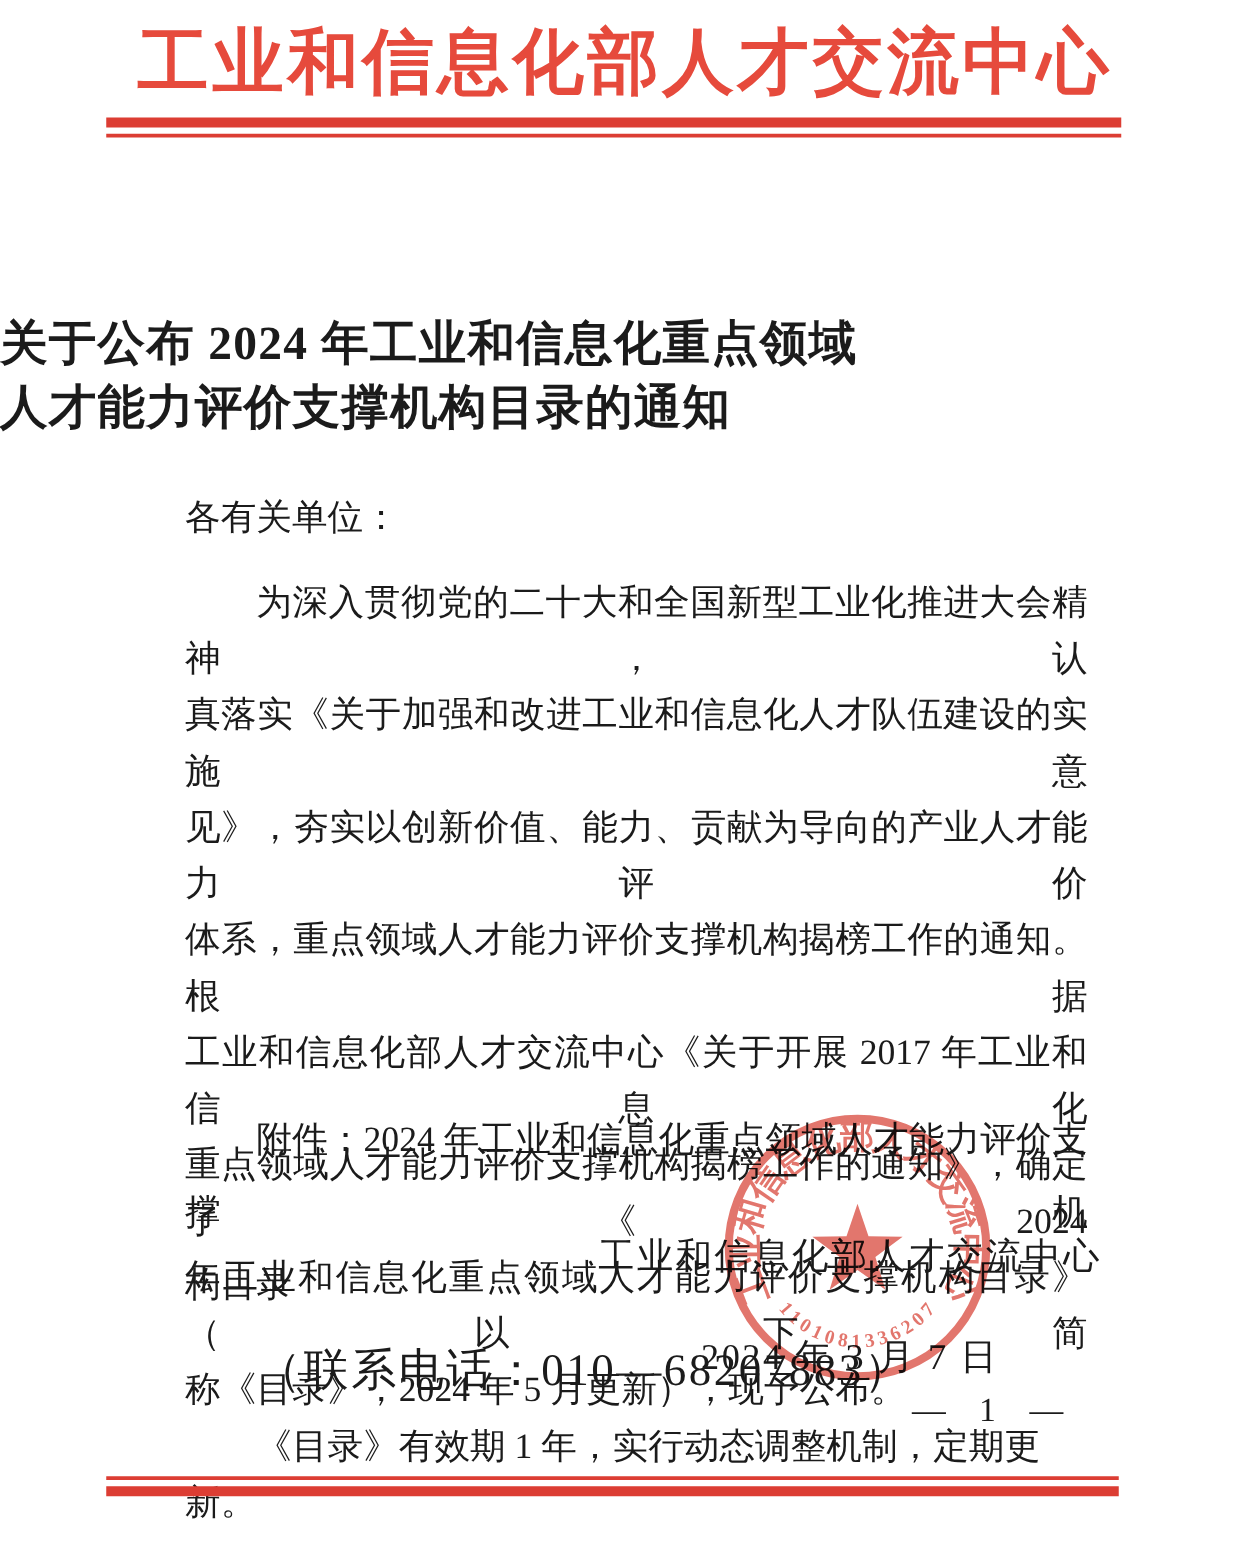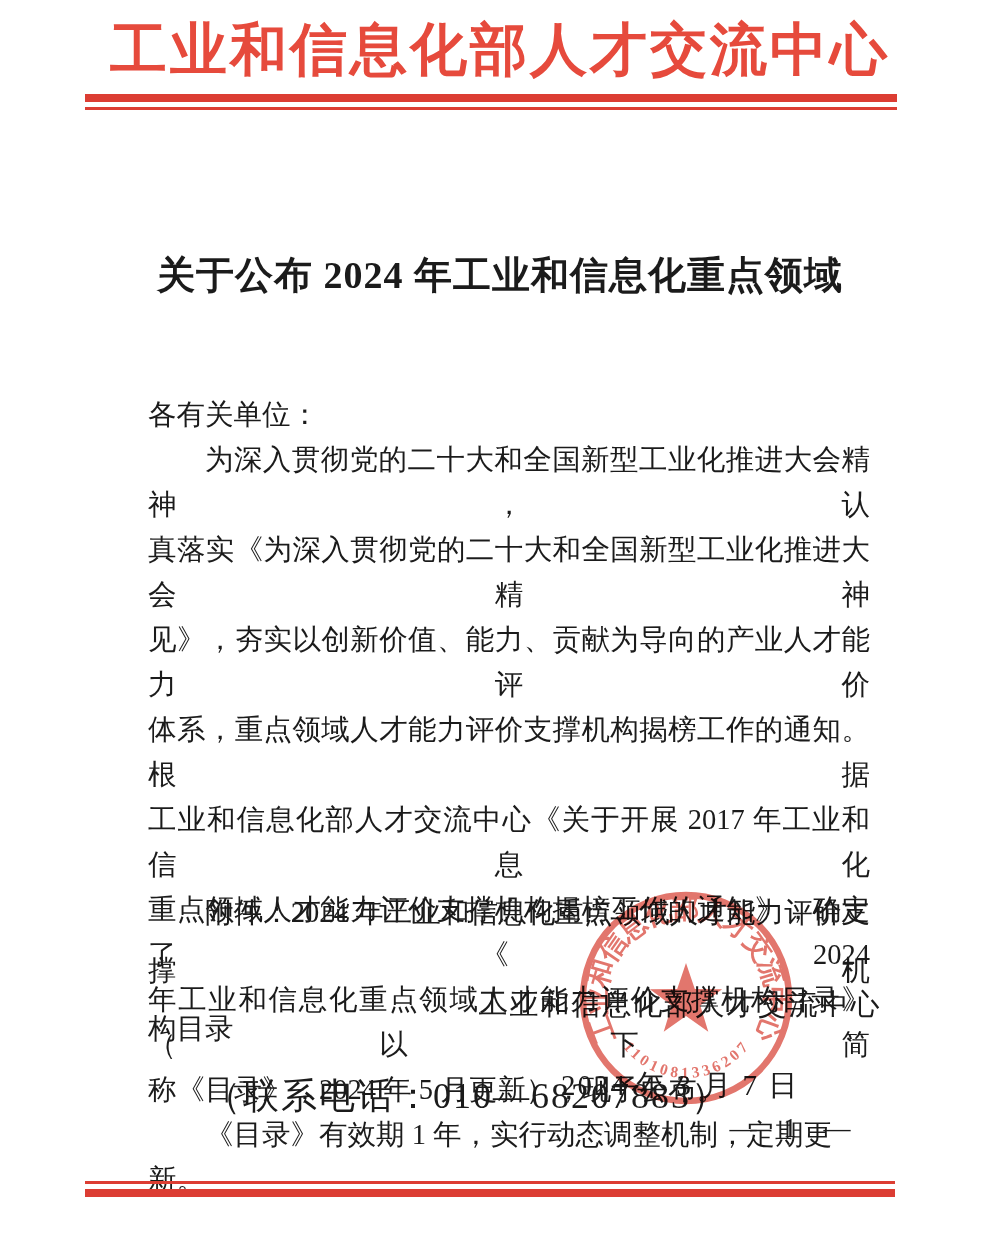--- a/index.html
+++ b/index.html
@@ -30,29 +30,28 @@
   .rule-top-thick{top:94px;height:8px;}
   .rule-top-thin{top:107px;height:3px;}
   .rule-bottom-thin{top:1181px;height:3px;width:810px;}
   .rule-bottom-thick{top:1189px;height:8px;width:810px;}
   .doc-number{
     position:absolute;top:172px;right:158px;
     font-size:29px;letter-spacing:1px;
   }
   .notice-title{
     position:absolute;top:250px;left:0;right:0;
-    text-align:center;
     font-size:38px;font-weight:700;
     line-height:51px;letter-spacing:1px;
   }
   .body-block{
     position:absolute;top:392px;left:148px;width:722px;
     font-size:28.5px;line-height:45px;
   }
-  .salutation{margin-bottom:0;}
+  .salutation{margin-bottom:23px;}
   .indent{text-indent:2em;}
   .jfull{text-align:justify;text-align-last:justify;}
   .attachment-block{
     position:absolute;top:884px;left:148px;width:722px;
     font-size:28.5px;line-height:58px;
   }
   .signature-org{
     position:absolute;top:985px;left:360px;width:640px;
     text-align:center;font-size:29px;letter-spacing:2px;
   }
@@ -81,26 +80,27 @@
 <div class="page">
 
   <div class="letterhead">工业和信息化部人才交流中心</div>
 
   <div class="rule rule-top-thick"></div>
   <div class="rule rule-top-thin"></div>
 
 
   <div class="notice-title">
     <div>关于公布 2024 年工业和信息化重点领域</div>
+    <div>人才能力评价支撑机构目录的通知</div>
   </div>
 
   <div class="body-block">
     <div class="salutation">各有关单位：</div>
     <div class="indent jfull">为深入贯彻党的二十大和全国新型工业化推进大会精神，认</div>
-    <div class="jfull">真落实《为深入贯彻党的二十大和全国新型工业化推进大会精神</div>
+    <div class="jfull">真落实《关于加强和改进工业和信息化人才队伍建设的实施意</div>
     <div class="jfull">见》，夯实以创新价值、能力、贡献为导向的产业人才能力评价</div>
     <div class="jfull">体系，重点领域人才能力评价支撑机构揭榜工作的通知。根据</div>
     <div class="jfull">工业和信息化部人才交流中心《关于开展 2017 年工业和信息化</div>
     <div class="jfull">重点领域人才能力评价支撑机构揭榜工作的通知》，确定了《2024</div>
     <div class="jfull">年工业和信息化重点领域人才能力评价支撑机构目录》（以下简</div>
     <div>称《目录》，2024 年 5 月更新），现予公布。</div>
     <div class="indent">《目录》有效期 1 年，实行动态调整机制，定期更新。</div>
   </div>
 
   <div class="attachment-block">

